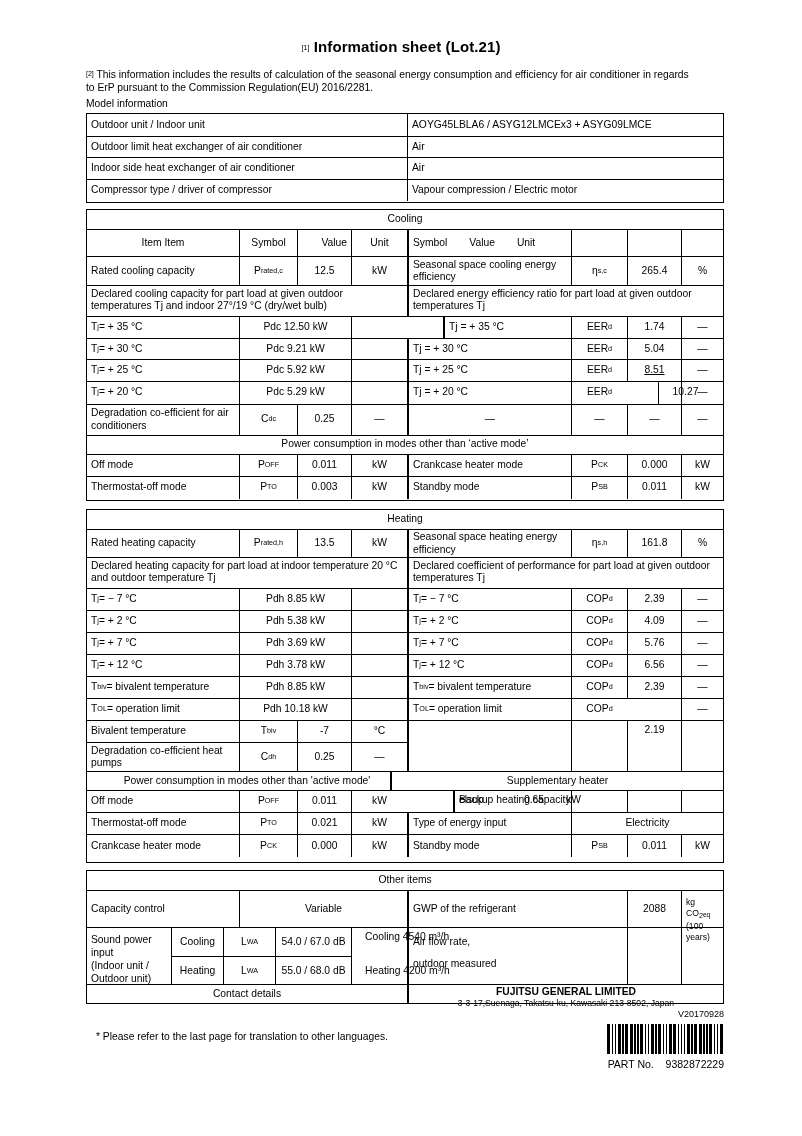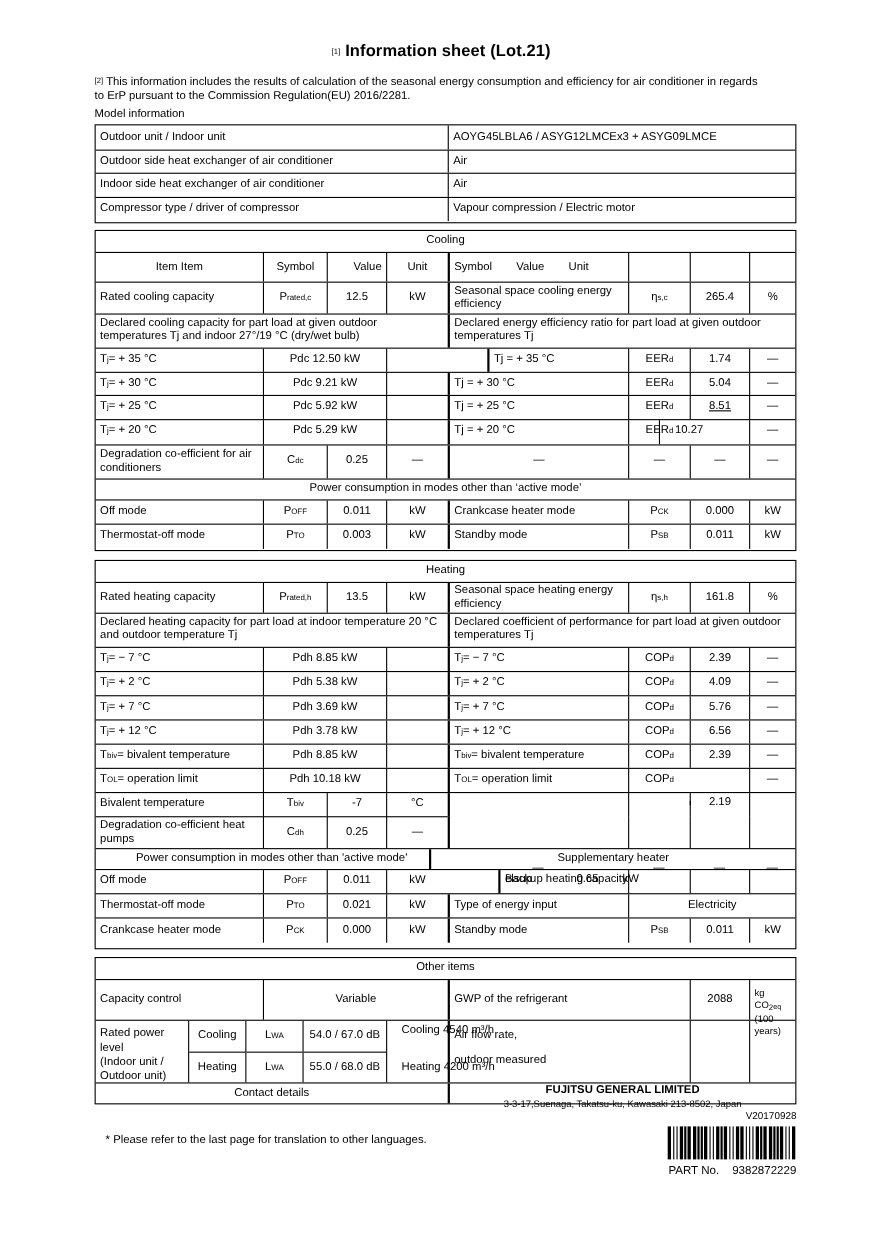--- a/index.html
+++ b/index.html
@@ -72,21 +72,21 @@
   </div>
 
   <div class="modelinfo">Model information</div>
 
   <div class="tbl" style="left:86px;top:113px;width:638px;height:90px;">
     <div class="row" style="height:21.5px;">
       <div class="cell mid" style="left:0;width:320px;">Outdoor unit / Indoor unit</div>
       <div class="cell mid bl" style="left:320px;right:0;">AOYG45LBLA6 / ASYG12LMCEx3 + ASYG09LMCE</div>
     </div>
     <div class="row bt" style="height:21.5px;">
-      <div class="cell mid" style="left:0;width:320px;">Outdoor side heat exchanger of air conditioner</div>
+      <div class="cell mid" style="left:0;width:320px;">Outdoor limit heat exchanger of air conditioner</div>
       <div class="cell mid bl" style="left:320px;right:0;">Air</div>
     </div>
     <div class="row bt" style="height:21.5px;">
       <div class="cell mid" style="left:0;width:320px;">Indoor side heat exchanger of air conditioner</div>
       <div class="cell mid bl" style="left:320px;right:0;">Air</div>
     </div>
     <div class="row bt" style="height:22.5px;">
       <div class="cell mid" style="left:0;width:320px;">Compressor type / driver of compressor</div>
       <div class="cell mid bl" style="left:320px;right:0;">Vapour compression / Electric motor</div>
     </div>
@@ -189,21 +189,21 @@
           <sub>j</sub>
           <span> = + 20 °C</span>
       </div>
       <div class="cell mid ctr bl" style="left:152px;width:112px;justify-content:center;">Pdc 5.29 kW</div>
       <div class="cell bl" style="left:264px;width:56px;"></div>
       <div class="cell mid thick" style="left:320px;width:164px;">Tj = + 20 °C</div>
       <div class="cell mid ctr bl" style="left:484px;width:56px;justify-content:center;">
         <span>EER</span>
           <sub>d</sub>
       </div>
-      <div class="cell mid ctr bl" style="left:512px;width:54px;justify-content:center;">10.27</div>
+      <div class="cell mid ctr bl" style="left:571px;width:54px;justify-content:center;">10.27</div>
       <div class="cell mid ctr bl" style="left:594px;right:0;justify-content:center;">—</div>
     </div>
 
     <div class="row bt" style="height:31px;">
       <div class="cell mid wrap" style="left:0;width:152px;">Degradation co-efficient for air conditioners</div>
       <div class="cell mid ctr bl" style="left:152px;width:58px;justify-content:center;">
         <span>C</span>
           <sub>dc</sub>
       </div>
       <div class="cell mid ctr bl" style="left:210px;width:54px;justify-content:center;">0.25</div>
@@ -493,21 +493,21 @@
       <div class="cell mid thick" style="left:320px;width:220px;">GWP of the refrigerant</div>
       <div class="cell mid ctr bl" style="left:540px;width:54px;justify-content:center;">2088</div>
       <div class="cell bl" style="left:594px;right:0;font-size:8.6px;line-height:11px;padding-top:6px;white-space:normal;">
         <span>kg CO</span><sub>2</sub><span class="tiny">eq</span><br>
         <span>(100 years)</span>
       </div>
     </div>
 
     <div class="row bt" style="height:57px;">
       <div class="cell" style="left:0;width:84px;padding-top:5px;white-space:normal;line-height:13px;">
-        <span>Rated power level</span><br>
+        <span>Sound power input</span><br>
         <span>(Indoor unit /</span><br>
         <span> Outdoor unit)</span>
       </div>
       <div class="cell bl" style="left:84px;width:52px;padding:0;">
         <div style="height:28px;display:flex;align-items:center;justify-content:center;border-bottom:1px solid #000;">Cooling</div>
         <div style="height:28px;display:flex;align-items:center;justify-content:center;">Heating</div>
       </div>
       <div class="cell bl" style="left:136px;width:52px;padding:0;">
         <div style="height:28px;display:flex;align-items:center;justify-content:center;border-bottom:1px solid #000;">
           <span>L</span>

